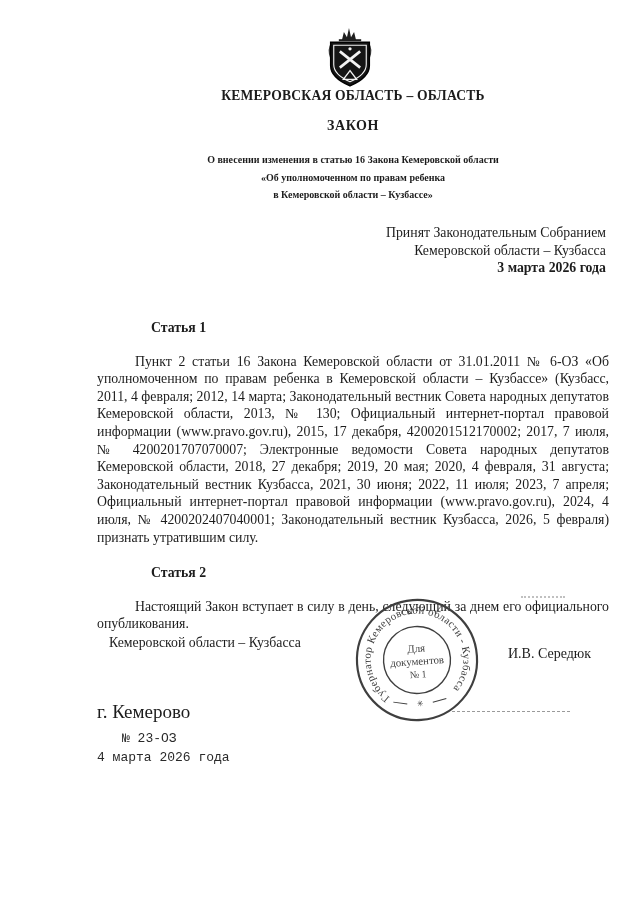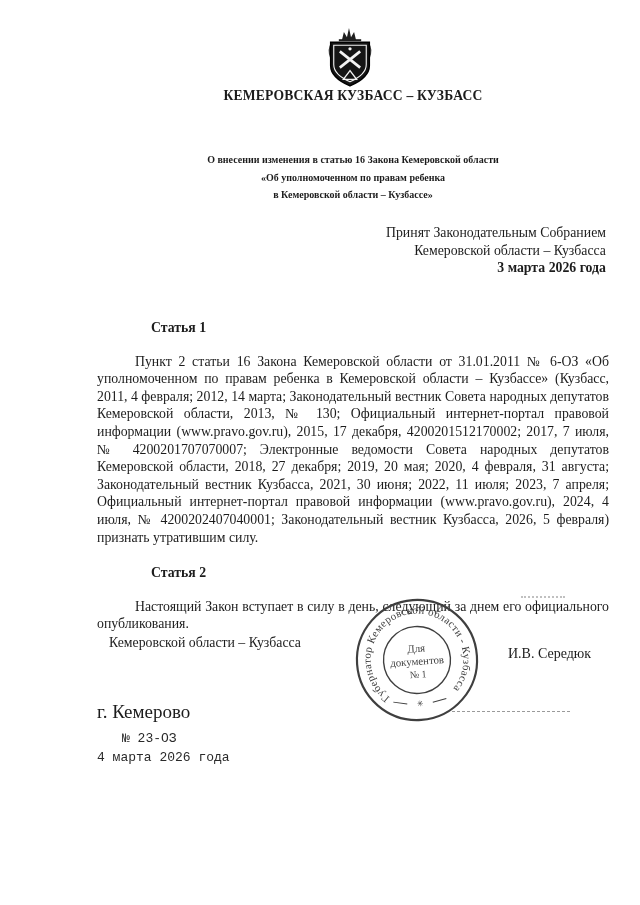--- a/index.html
+++ b/index.html
@@ -94,22 +94,23 @@
 
       <line x1="17" y1="24" x2="37" y2="40" stroke="#f3f3f3" stroke-width="2.6"></line>
       <line x1="37" y1="24" x2="17" y2="40" stroke="#f3f3f3" stroke-width="2.6"></line>
 
       <circle cx="27" cy="21.5" r="1.6" fill="#f3f3f3"></circle>
 
       <polygon points="27,43 20.5,51.5 33.5,51.5" fill="none" stroke="#f3f3f3" stroke-width="1.3"></polygon>
     </svg>
   </div>
 
-  <div class="abs region-header centered">КЕМЕРОВСКАЯ КУЗБАСС – КУЗБАСС</div>
+  <div class="abs region-header centered">КЕМЕРОВСКАЯ ОБЛАСТЬ – ОБЛАСТЬ</div>
 
+  <div class="abs law-label centered">ЗАКОН</div>
 
   <div class="abs doc-title centered">
     <div>О внесении изменения в статью 16 Закона Кемеровской области</div>
     <div>«Об уполномоченном по правам ребенка</div>
     <div>в Кемеровской области – Кузбассе»</div>
   </div>
 
   <div class="abs adoption">
     <div>Принят Законодательным Собранием</div>
     <div>Кемеровской области – Кузбасса</div>

